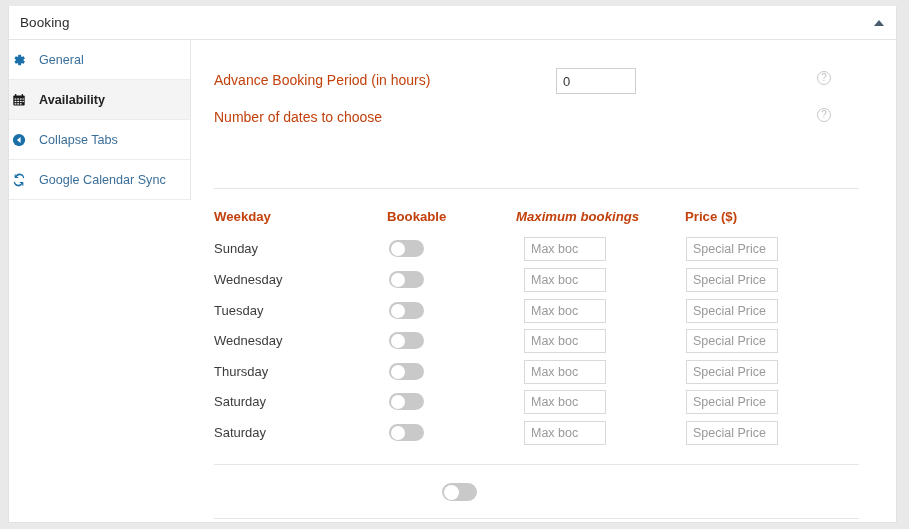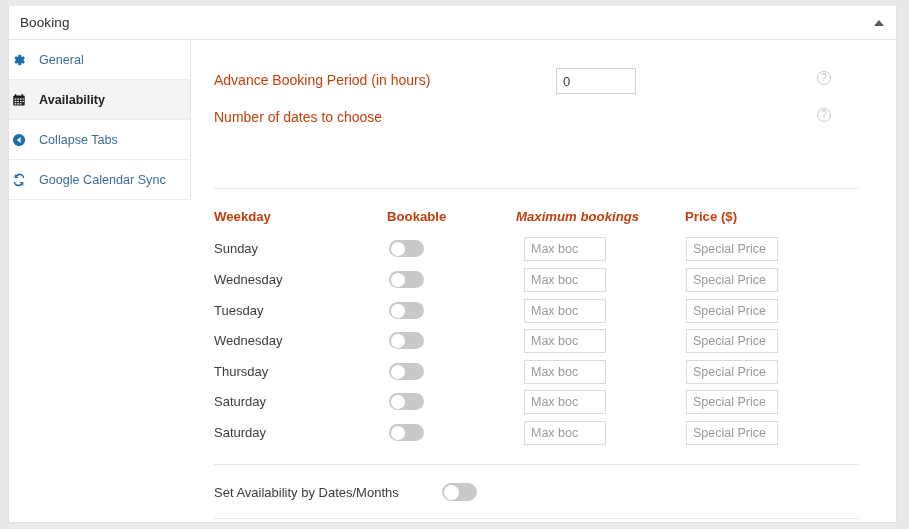--- a/index.html
+++ b/index.html
@@ -393,21 +393,20 @@
           <div class="toggle">
               <div class="knob"></div>
             </div>
           <input class="cell-input in-max" type="text" placeholder="Max boc" style="">
           <input class="cell-input in-price" type="text" placeholder="Special Price" style="">
         </div>
 
         <div class="divider" style="top:424px"></div>
 
         <div class="avail-row">
-          <div class="avail-label">Set Availability by Dates/Months</div>
           <div class="avail-toggle">
             <div class="knob"></div>
           </div>
         </div>
 
         <div class="divider" style="top:478px"></div>
 
       </div>
     </div>
   </div>

